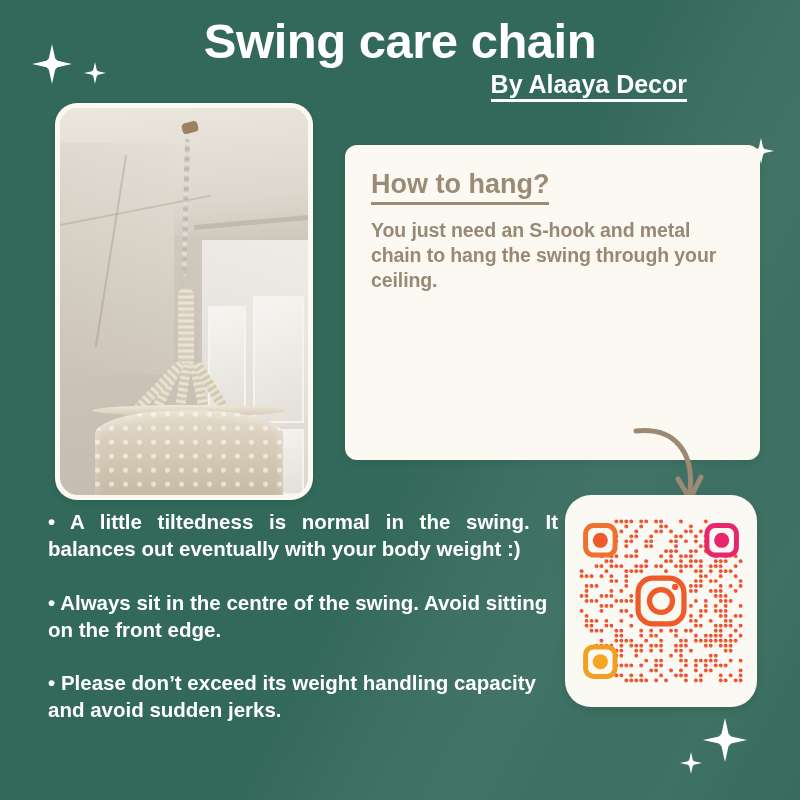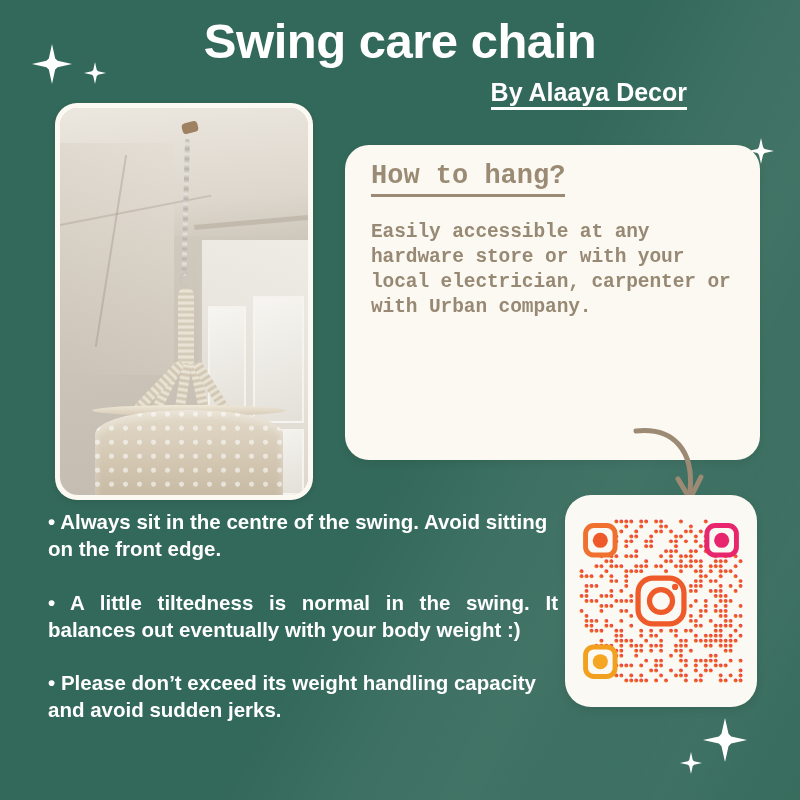--- a/index.html
+++ b/index.html
@@ -66,21 +66,21 @@
   .main-title {
     color: #ffffff;
     font-size: 49px;
     font-weight: bold;
     letter-spacing: -0.5px;
     line-height: 1.04;
   }
   .byline-row {
     text-align: right;
     padding-right: 113px;
-    margin-top: 12px;
+    margin-top: 4px;
   }
   .byline {
     color: #ffffff;
     font-size: 25px;
     font-weight: bold;
     border-bottom: 3px solid #ffffff;
     padding-bottom: 1px;
     display: inline-block;
     line-height: 1.1;
   }
@@ -201,24 +201,23 @@
     background: linear-gradient(180deg, #efe7d8, #d6cab5);
     border-radius: 50%;
   }
 
   
   .info-card {
     position: absolute;
     left: 345px; top: 145px;
     width: 415px; height: 315px;
     background: #fbf9f1;
-    border-radius: 24px;
-    padding: 16px 26px 16px 26px;
+    border-radius: 12px;
+    padding: 24px 26px 16px 26px;
     box-shadow: 0 3px 8px rgba(0,0,0,0.08);
-    font-family: Liberation Mono, monospace;
   }
   .card-heading {
     color: #9b8b75;
     font-size: 27px;
     font-weight: bold;
     border-bottom: 3px solid #9b8b75;
     display: inline-block;
     padding-bottom: 2px;
     line-height: 1.15;
   }
@@ -316,38 +315,38 @@
       <div class="ph-strand" style="left:47%; top:66%; height:17%; transform:rotate(44deg);"></div>
       <div class="ph-strand" style="left:53%; top:66%; height:17%; transform:rotate(-32deg);"></div>
 
       <div class="ph-basket-rim"></div>
       <div class="ph-basket"></div>
     </div>
   </div>
 
   <div class="info-card">
     <div class="card-heading">How to hang?</div>
-    <p class="card-p gap">Easily accessible at any hardware store or with your local electrician, carpenter or with Urban company.</p>
+    <p class="card-p">You just need an S-hook and metal chain to hang the swing through your ceiling.</p>
   </div>
 
   <svg class="arrow-svg" viewBox="0 0 100 95">
     <path d="M6,6 C44,2 64,26 60,66" fill="none" stroke="#9c8a74" stroke-width="5" stroke-linecap="round"></path>
     <path d="M48,54 L60,74 L71,52" fill="none" stroke="#9c8a74" stroke-width="5" stroke-linecap="round" stroke-linejoin="round"></path>
   </svg>
 
   <div class="bullets">
+    <div class="bullet-item justify">
+      <span class="dot">•</span>
+      <span class="lead">A little tiltedness is normal in the swing.</span>
+      <span>It balances out eventually with your body weight :)</span>
+    </div>
     <div class="bullet-item">
       <span class="dot">•</span>
       <span class="lead">Always sit in the centre of the swing.</span>
       <span>Avoid sitting on the front edge.</span>
-    </div>
-    <div class="bullet-item justify">
-      <span class="dot">•</span>
-      <span class="lead">A little tiltedness is normal in the swing.</span>
-      <span>It balances out eventually with your body weight :)</span>
     </div>
     <div class="bullet-item">
       <span class="dot">•</span>
       <span class="lead">Please don’t exceed its weight handling</span>
       <span>capacity and avoid sudden jerks.</span>
     </div>
   </div>
 
   <div class="qr-card">
     <div class="qr-inner">

